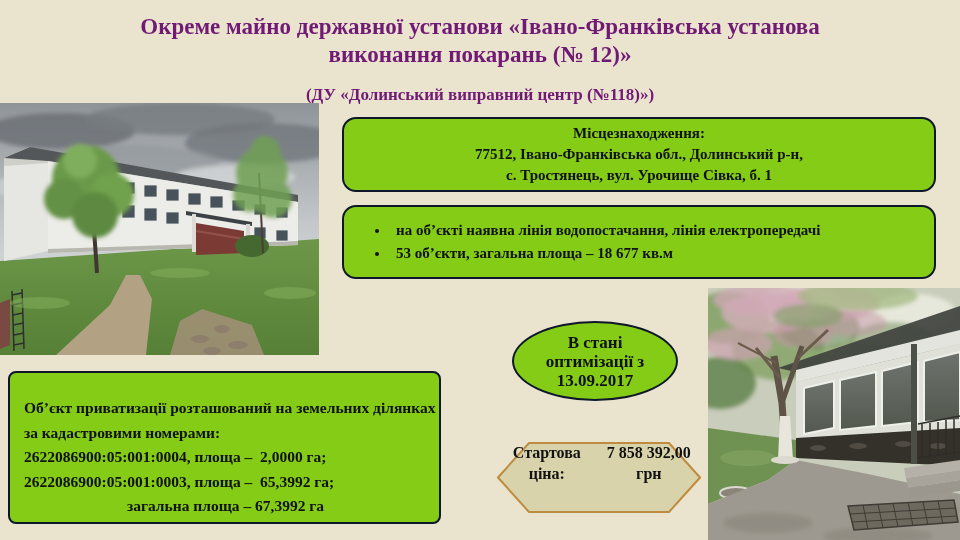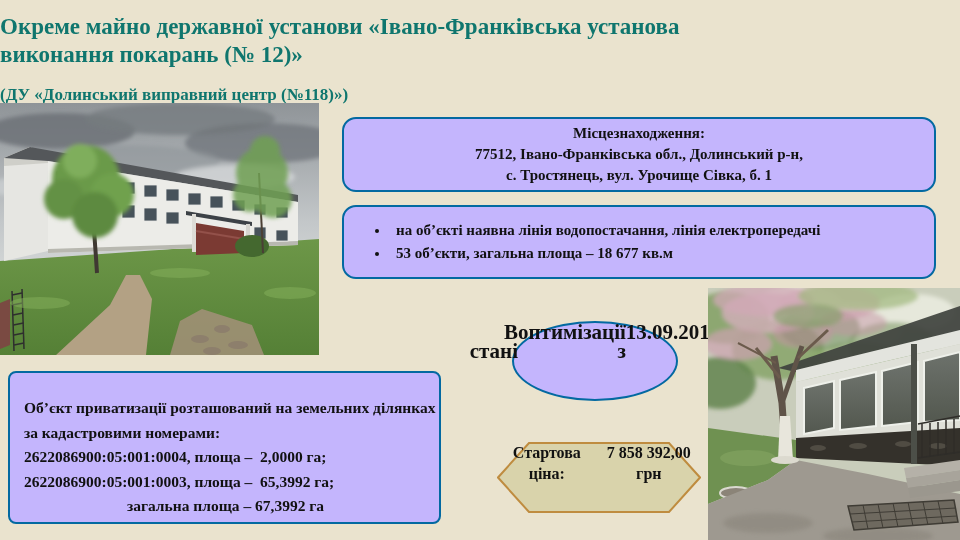--- a/index.html
+++ b/index.html
@@ -5,30 +5,30 @@
   html,body{margin:0;padding:0;}
   .slide{
     position:relative;
     width:960px;height:540px;
     background:#eae3ce;
     overflow:hidden;
     font-family:"Liberation Serif", serif;
     color:#111;
   }
   
-  .title-block{position:absolute;top:13px;left:0;width:100%;
-    color:#0f766e;font-weight:bold;}
+  .title-block{position:absolute;top:13px;left:0;width:100%;text-align:center;
+    color:#701a75;font-weight:bold;}
   .title-line{font-size:23px;line-height:28px;}
   .subtitle-line{font-size:17px;line-height:21px;margin-top:15px;}
 
   
   .panel{
     position:absolute;
-    background:#c4b5fd;
-    border:2px solid #0369a1;
+    background:#84cc16;
+    border:2px solid #0f172a;
     box-sizing:border-box;
   }
   .panel-round{border-radius:14px;}
 
   
   .location-box{
     left:342px;top:117px;width:594px;height:75px;
     display:flex;flex-direction:column;justify-content:center;
     text-align:center;font-weight:bold;font-size:15px;line-height:21px;
   }
@@ -37,22 +37,22 @@
     left:342px;top:205px;width:594px;height:74px;
     padding:12px 18px 0 14px;
   }
   .features-box ul{margin:0;padding-left:32px;}
   .features-box li{font-size:15px;font-weight:bold;line-height:23px;padding-left:6px;}
 
   
   .status-ellipse{
     left:512px;top:321px;width:166px;height:80px;
     border-radius:50%;
-    display:flex;flex-direction:row;justify-content:center;
-    text-align:right;font-weight:bold;font-size:21px;line-height:19px;
+    display:flex;flex-direction:column;justify-content:center;
+    text-align:center;font-weight:bold;font-size:17px;line-height:19px;
   }
 
   
   .land-box{
     left:8px;top:371px;width:433px;height:153px;
     border-radius:8px;
     padding:23px 12px 0 14px;
     font-weight:bold;font-size:15.5px;line-height:24.5px;
   }
   .land-line{white-space:pre;}

